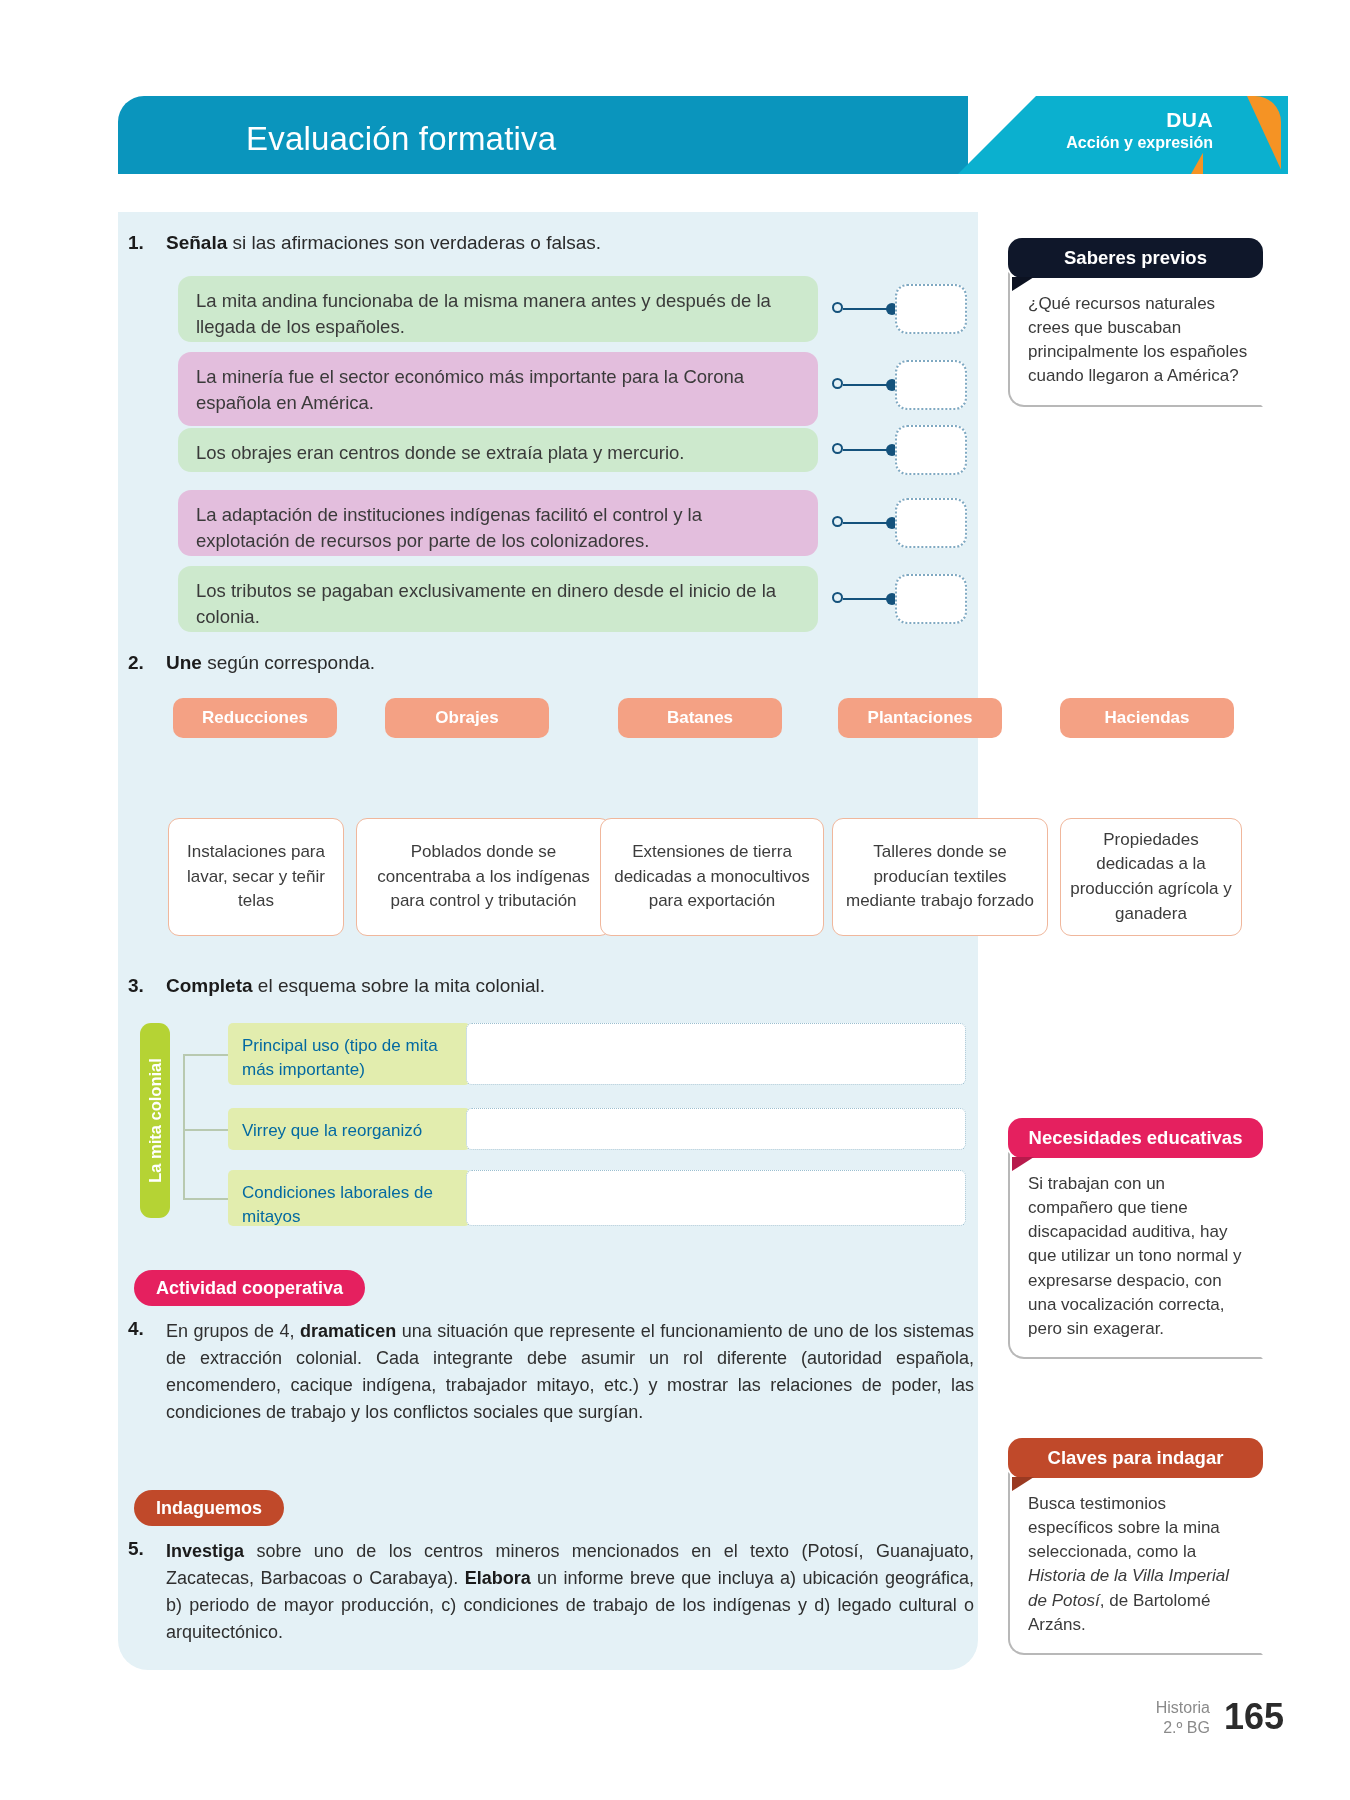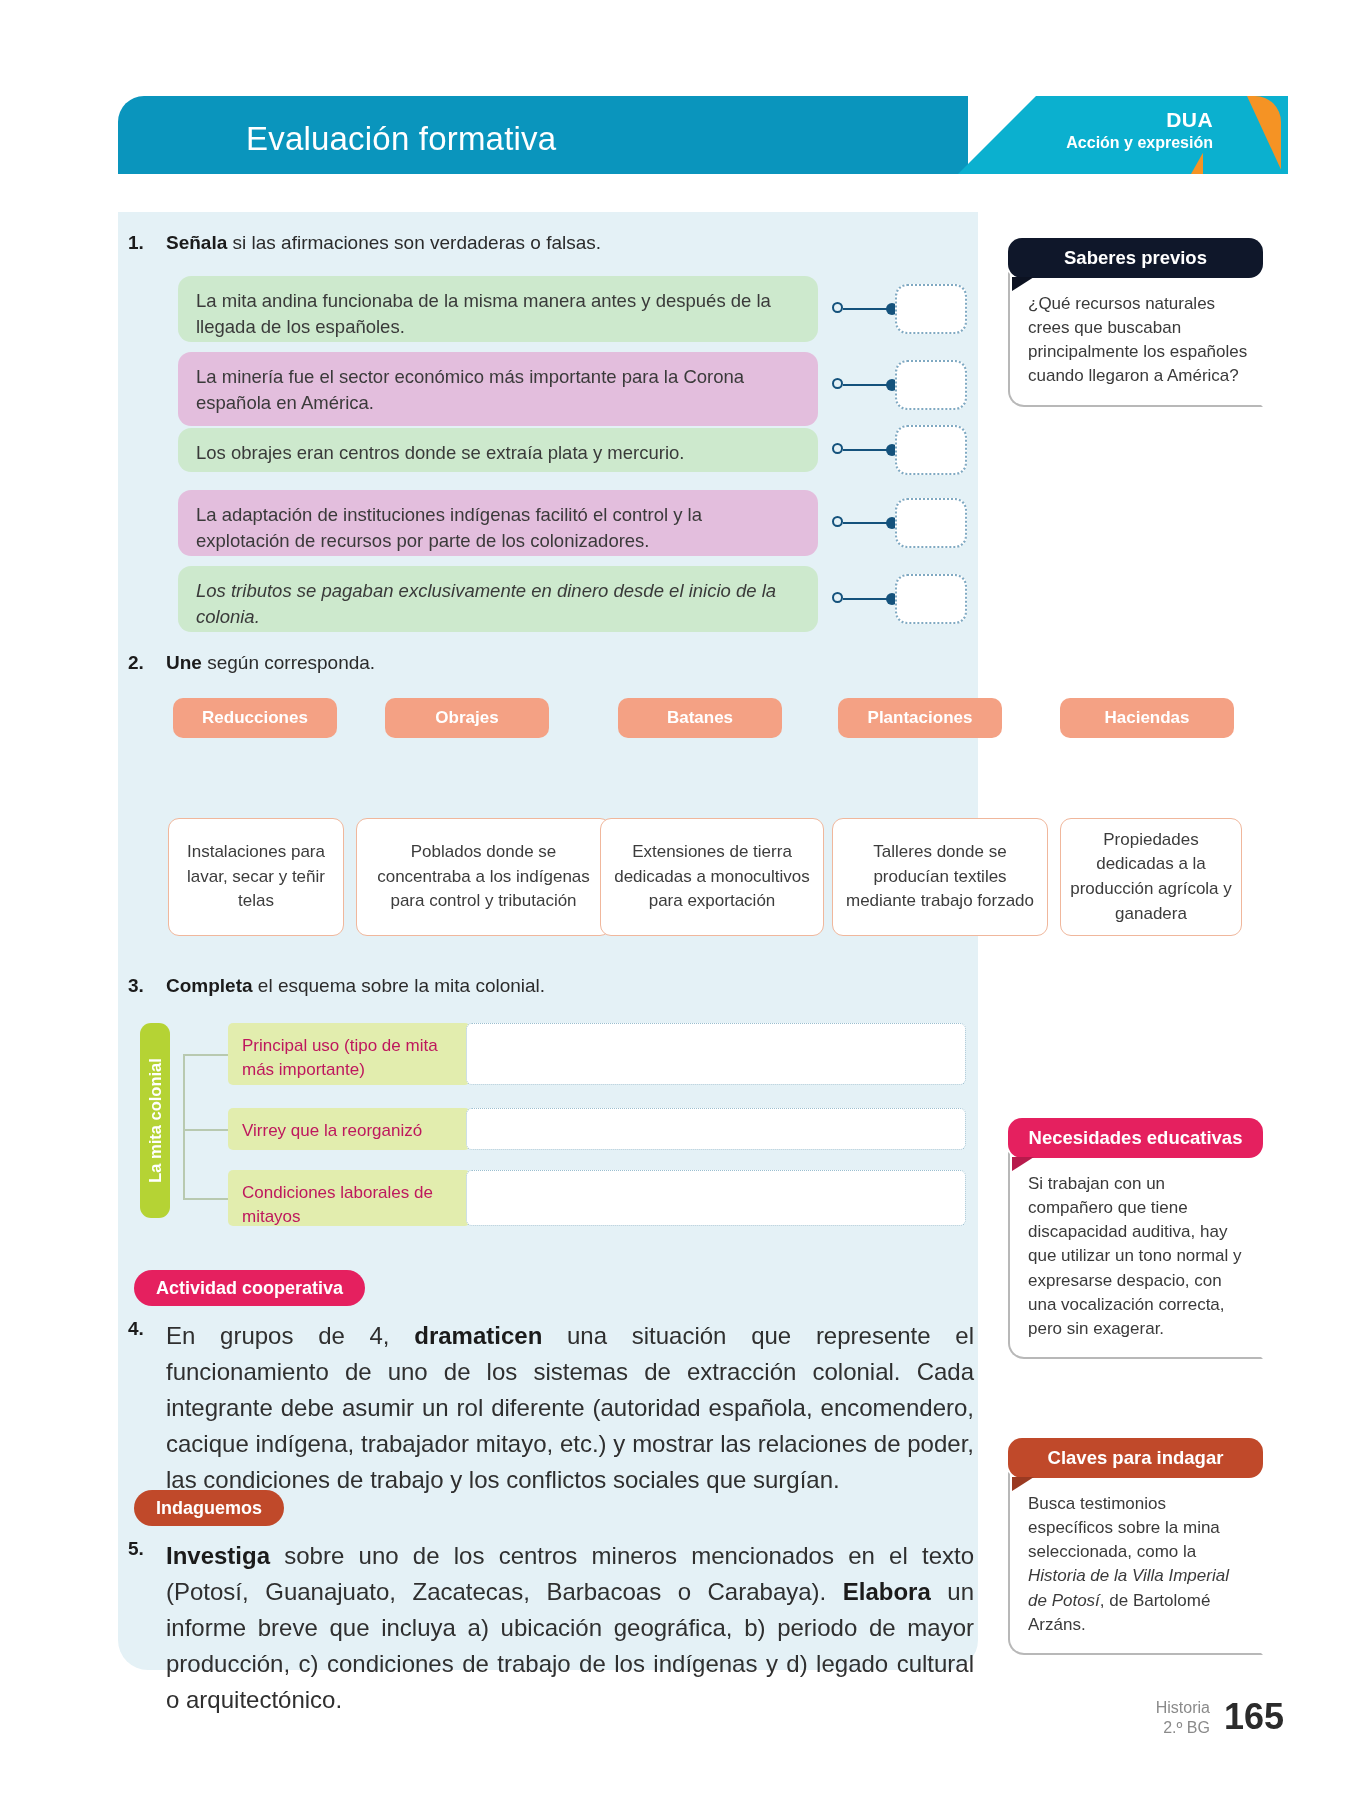--- a/index.html
+++ b/index.html
@@ -111,38 +111,38 @@
     display: flex; align-items: center; justify-content: center;
   }
   .mita-tab span {
     transform: rotate(-90deg); white-space: nowrap;
     color: #fff; font-weight: bold; font-size: 16.5px;
   }
   .brace { position: absolute; background: #b8c9b0; }
   .sch-label {
     position: absolute; left: 228px; width: 242px;
     background: #e2edae; border-radius: 5px;
-    font-size: 17px; color: #be185d; padding: 11px 14px; line-height: 1.4;
+    font-size: 17px; color: #0369a1; padding: 11px 14px; line-height: 1.4;
   }
   .sch-line {
     position: absolute; left: 466px; width: 500px;
     border: 1.8px dotted #9bbfd0; border-radius: 6px; background: #fff;
   }
 
   
   .tag {
     position: absolute; height: 36px; border-radius: 18px;
     color: #fff; font-weight: bold; font-size: 18px;
     display: flex; align-items: center; padding: 0 22px;
   }
   .tag.pink { background: #e5205f; }
   .tag.brown { background: #c0492a; }
 
   .body-par {
-    position: absolute; font-size: 24px; color: #2f2f2f;
+    position: absolute; font-size: 18px; color: #2f2f2f;
     line-height: 1.5; text-align: justify;
   }
   .body-par b { font-weight: bold; color: #1b1b1b; }
 
   
   .callout { position: absolute; width: 255px; }
   .callout-head {
     position: relative; height: 40px; border-radius: 14px;
     color: #fff; font-weight: bold; font-size: 18.5px;
     display: flex; align-items: center; justify-content: center;
@@ -210,21 +210,21 @@
       <div class="stmt green" style="top: 428px; height: 44px;">Los obrajes eran centros donde se extraía plata y mercurio.</div>
       <div class="dot-open" style="left: 832px; top: 443px;"></div>
       <div class="connector" style="left: 843px; top: 449px; width: 48px;"></div>
       <div class="dot-fill" style="left: 886px; top: 444px;"></div>
       <div class="answer-box" style="left: 895px; top: 425px;"></div>
       <div class="stmt purple" style="top: 490px; height: 66px;">La adaptación de instituciones indígenas facilitó el control y la explotación de recursos por parte de los colonizadores.</div>
       <div class="dot-open" style="left: 832px; top: 516px;"></div>
       <div class="connector" style="left: 843px; top: 522px; width: 48px;"></div>
       <div class="dot-fill" style="left: 886px; top: 517px;"></div>
       <div class="answer-box" style="left: 895px; top: 498px;"></div>
-      <div class="stmt green" style="top: 566px; height: 66px; font-style: italic;">Los tributos se pagaban exclusivamente en dinero desde el inicio de la colonia.</div>
+      <div class="stmt green" style="top: 566px; height: 66px;">Los tributos se pagaban exclusivamente en dinero desde el inicio de la colonia.</div>
       <div class="dot-open" style="left: 832px; top: 592px;"></div>
       <div class="connector" style="left: 843px; top: 598px; width: 48px;"></div>
       <div class="dot-fill" style="left: 886px; top: 593px;"></div>
       <div class="answer-box" style="left: 895px; top: 574px;"></div>
     </div>
 
   <div class="q-row" style="left:128px; top:652px;">
     <span class="q-num">2.</span>
     <span class="q-text"><b>Une</b><span> según corresponda.</span></span>
   </div>

